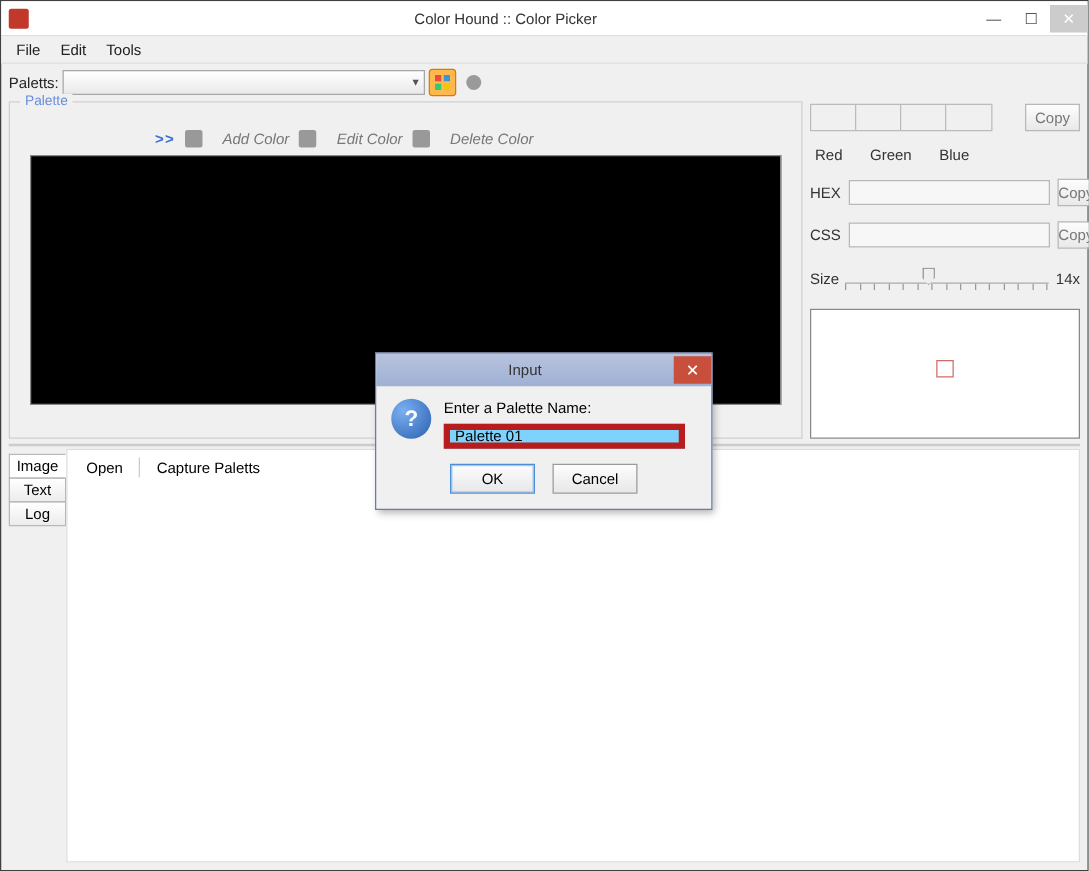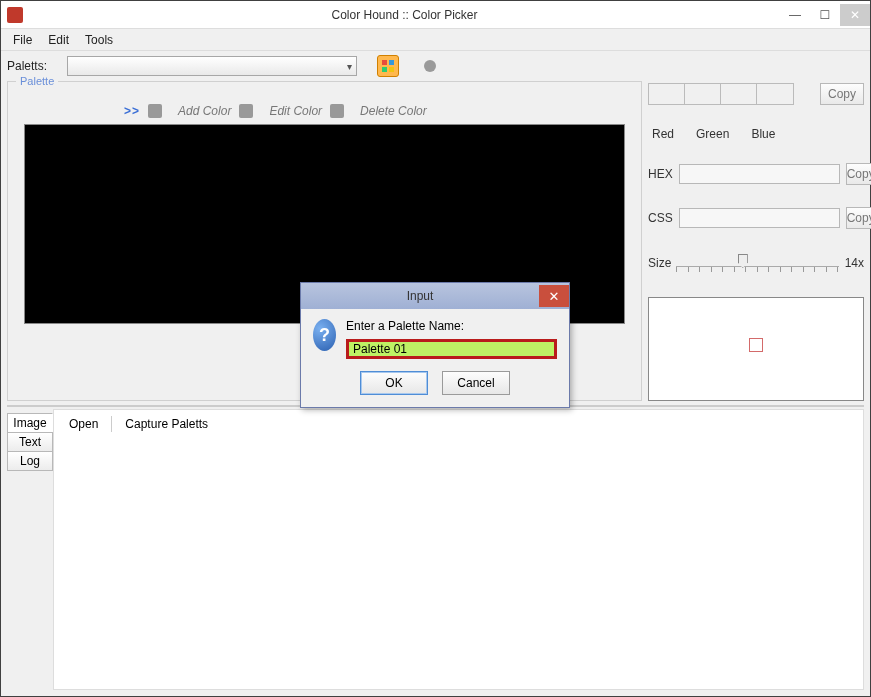--- a/index.html
+++ b/index.html
@@ -6,36 +6,36 @@
   body { margin: 0; padding: 0; background: #fff; width: 871px; height: 697px; overflow: hidden; }
   .window { width: 871px; height: 697px; border: 1px solid #404040; background: #f0f0f0; display: flex; flex-direction: column; }
   .titlebar { height: 28px; display: flex; align-items: center; background: #fff; border-bottom: 1px solid #ddd; }
   .titlebar-icon { width: 16px; height: 16px; margin: 0 6px; background: #c0392b; border-radius: 2px; }
   .titlebar-title { flex: 1; text-align: center; font-size: 12px; color: #333; }
   .titlebar-controls { display: flex; }
   .titlebar-btn { width: 30px; height: 22px; display: flex; align-items: center; justify-content: center; color: #555; }
   .titlebar-btn.close { background: #ccc; color: #fff; }
   .menubar { height: 22px; display: flex; align-items: center; padding: 0 4px; background: #f0f0f0; border-bottom: 1px solid #ddd; }
   .menubar-item { padding: 19px 8px; color: #222; }
-  .toolbar-row { height: 30px; display: flex; align-items: center; padding: 2px 6px; gap: 20px; }
+  .toolbar-row { height: 30px; display: flex; align-items: center; padding: 2px 6px; gap: 3px; }
   .label { color: #222; }
   .combo { flex: 0 0 290px; height: 20px; border: 1px solid #a7a7a7; background: linear-gradient(#fff,#e9e9e9); display: flex; align-items: center; justify-content: flex-end; padding-right: 4px; }
   .combo .chev { font-size: 10px; color: #555; }
   .icon-btn { width: 22px; height: 22px; display: flex; align-items: center; justify-content: center; }
   .palette-wand { background: #ffb84d; border: 1px solid #d08000; border-radius: 3px; }
   .content { flex: 1; display: flex; flex-direction: column; padding: 0 6px 6px 6px; gap: 4px; }
   .upper { display: flex; gap: 6px; }
   .palette-group { flex: 1; border: 1px solid #d0d0d0; background: #f0f0f0; position: relative; padding: 16px; }
   .group-title { position: absolute; top: -7px; left: 8px; background: #f0f0f0; padding: 0 4px; font-size: 11px; color: #6a8fd9; }
   .palette-toolbar { display: flex; align-items: center; gap: 8px; padding: 6px 4px 6px 100px; }
   .palette-arrows { color: #3b6fd6; font-weight: bold; letter-spacing: 1px; }
   .palette-action { display: flex; align-items: flex-start; gap: 16px; color: #777; font-style: italic; }
   .palette-action .paint { width: 14px; height: 14px; background: #999; border-radius: 2px; }
   .palette-canvas { width: 100%; height: 200px; background: #000; border: 1px solid #888; }
-  .side-panel { width: 216px; display: flex; flex-direction: column; gap: 22px; padding-top: 2px; }
+  .side-panel { width: 216px; display: flex; flex-direction: column; gap: 12px; padding-top: 2px; }
   .row { display: flex; align-items: center; gap: 6px; }
   .swatches { display: flex; border: 1px solid #bbb; }
   .swatch { width: 36px; height: 20px; border-right: 1px solid #bbb; }
   .swatch:last-child { border-right: none; }
   .copy-btn { width: 44px; height: 22px; border: 1px solid #b8b8b8; background: linear-gradient(#fdfdfd,#e9e9e9); color: #777; display: flex; align-items: center; justify-content: center; margin-left: auto; }
   .rgb-labels { display: flex; gap: 22px; padding-left: 4px; color: #333; }
   .field-label { width: 28px; color: #333; }
   .text-input { flex: 1; height: 20px; border: 1px solid #b8b8b8; background: #f7f7f7; }
   .slider-row { display: flex; align-items: center; }
   .slider-track { flex: 1; height: 24px; position: relative; }
@@ -56,21 +56,21 @@
   .htab:first-child { border: 1px solid transparent; }
   .htab-sep { width: 1px; background: #ccc; margin: 2px 2px; }
   
   .dialog { position: absolute; left: 300px; top: 282px; width: 270px; border: 1px solid #6b7aaa; box-shadow: 2px 2px 6px rgba(0,0,0,0.3); background: #f0f0f0; }
   .dlg-title { height: 26px; background: linear-gradient(#b8c4de,#9fb0d4); display: flex; align-items: center; color: #333; }
   .dlg-title-text { flex: 1; text-align: center; font-size: 12px; }
   .dlg-close { width: 30px; height: 22px; background: #c94f3d; color: #fff; display: flex; align-items: center; justify-content: center; font-size: 13px; }
   .dlg-body { padding: 10px 12px 12px 12px; display: flex; gap: 10px; align-items: flex-start; }
   .dlg-icon { width: 32px; height: 32px; border-radius: 50%; background: radial-gradient(circle at 30% 30%, #7ab0f0, #2a5fb0); display: flex; align-items: center; justify-content: center; color: #fff; font-weight: bold; font-size: 18px; }
   .dlg-fields { flex: 1; display: flex; flex-direction: column; gap: 6px; }
-  .dlg-input { width: 211px; height: 20px; border: 3px solid #b91c1c; background: #bef264; padding: 0 4px; }
+  .dlg-input { width: 193px; height: 20px; border: 5px solid #b91c1c; background: #7dd3fc; padding: 0 4px; }
   .dlg-buttons { display: flex; justify-content: center; gap: 14px; padding: 0 0 12px 0; }
   .dlg-btn { width: 68px; height: 24px; border: 1px solid #9a9a9a; background: linear-gradient(#fdfdfd,#e7e7e7); display: flex; align-items: center; justify-content: center; }
   .dlg-btn.ok { border: 1px solid #4f8dd6; box-shadow: 0 0 0 1px #a7c8ee inset; }
 </style>
 </head>
 <body>
 
 <div class="window">
   <div class="titlebar">
     <div class="titlebar-icon"></div>

